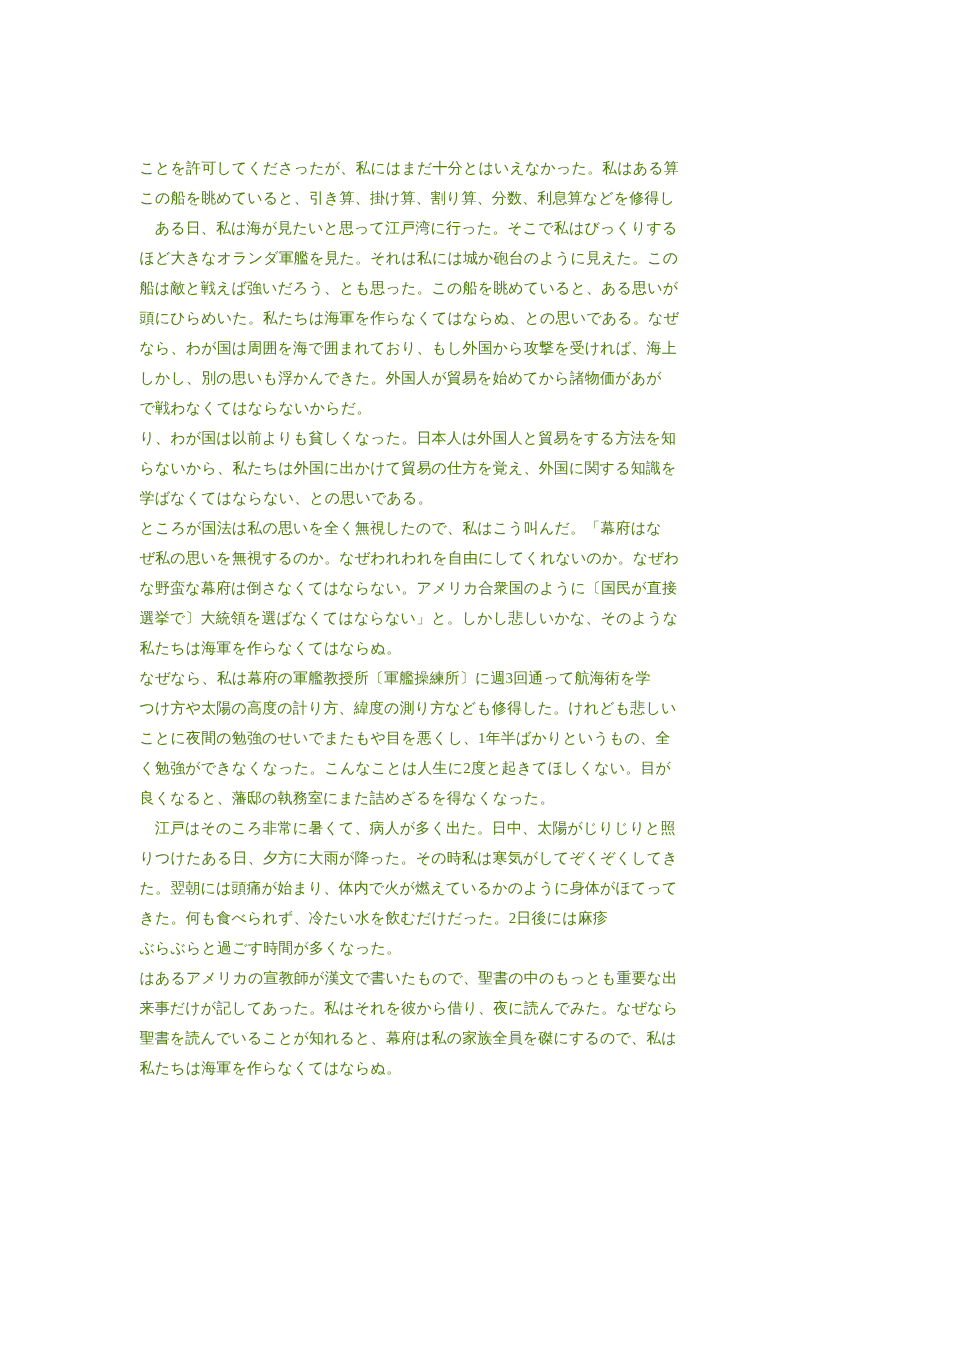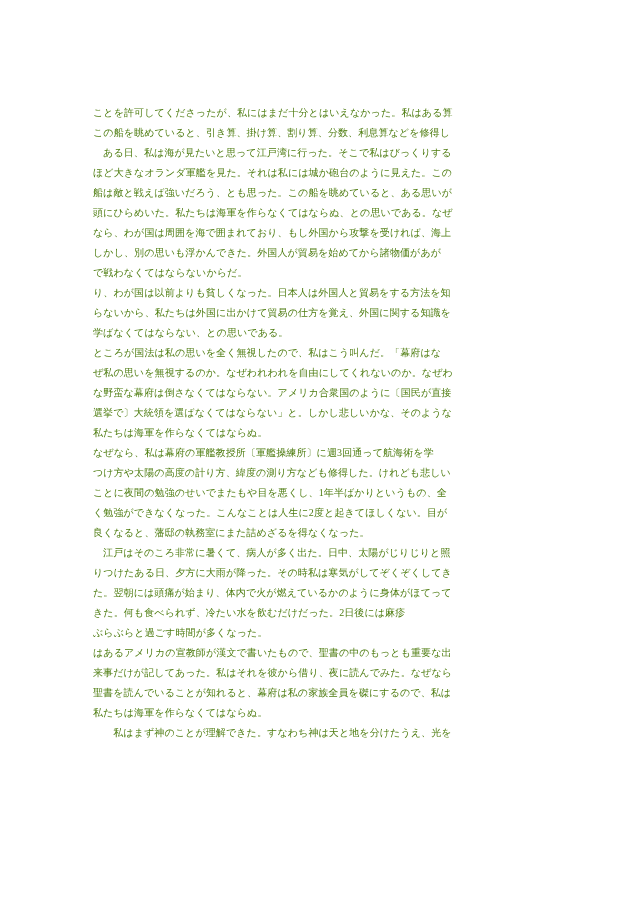--- a/index.html
+++ b/index.html
@@ -44,14 +44,13 @@
   <span class="line">良くなると、藩邸の執務室にまた詰めざるを得なくなった。</span>
   <span class="line">　江戸はそのころ非常に暑くて、病人が多く出た。日中、太陽がじりじりと照</span>
   <span class="line">りつけたある日、夕方に大雨が降った。その時私は寒気がしてぞくぞくしてき</span>
   <span class="line">た。翌朝には頭痛が始まり、体内で火が燃えているかのように身体がほてって</span>
   <span class="line">きた。何も食べられず、冷たい水を飲むだけだった。2日後には麻疹</span>
   <span class="line">ぶらぶらと過ごす時間が多くなった。</span>
   <span class="line">はあるアメリカの宣教師が漢文で書いたもので、聖書の中のもっとも重要な出</span>
   <span class="line">来事だけが記してあった。私はそれを彼から借り、夜に読んでみた。なぜなら</span>
   <span class="line">聖書を読んでいることが知れると、幕府は私の家族全員を磔にするので、私は</span>
   <span class="line">私たちは海軍を作らなくてはならぬ。</span>
-  <span class="line">　　私はまず神のことが理解できた。すなわち神は天と地を分けたうえ、光を</span>
 </div>
 
 </body></html>

